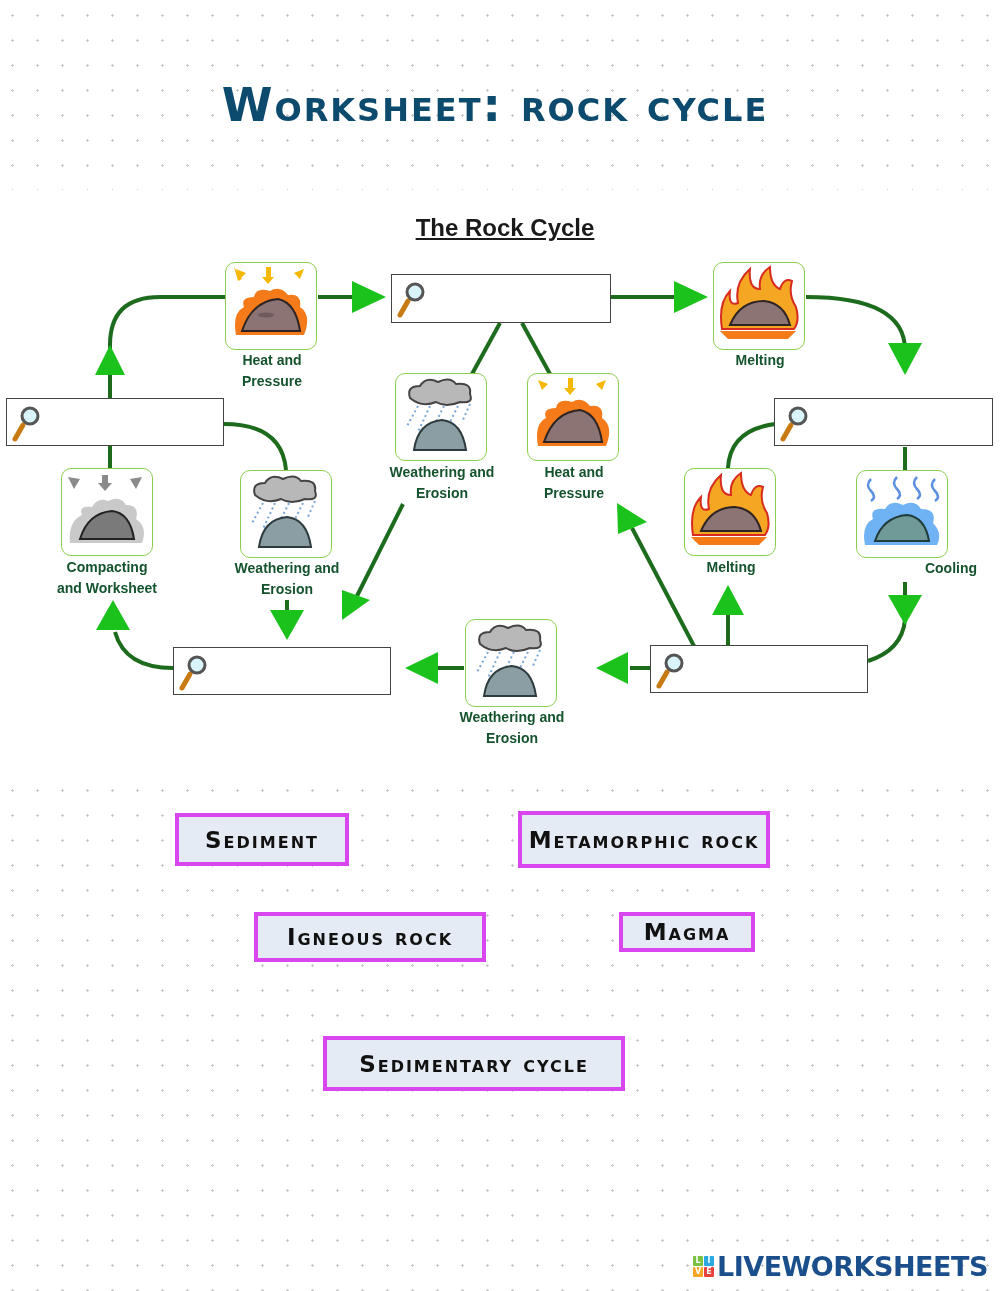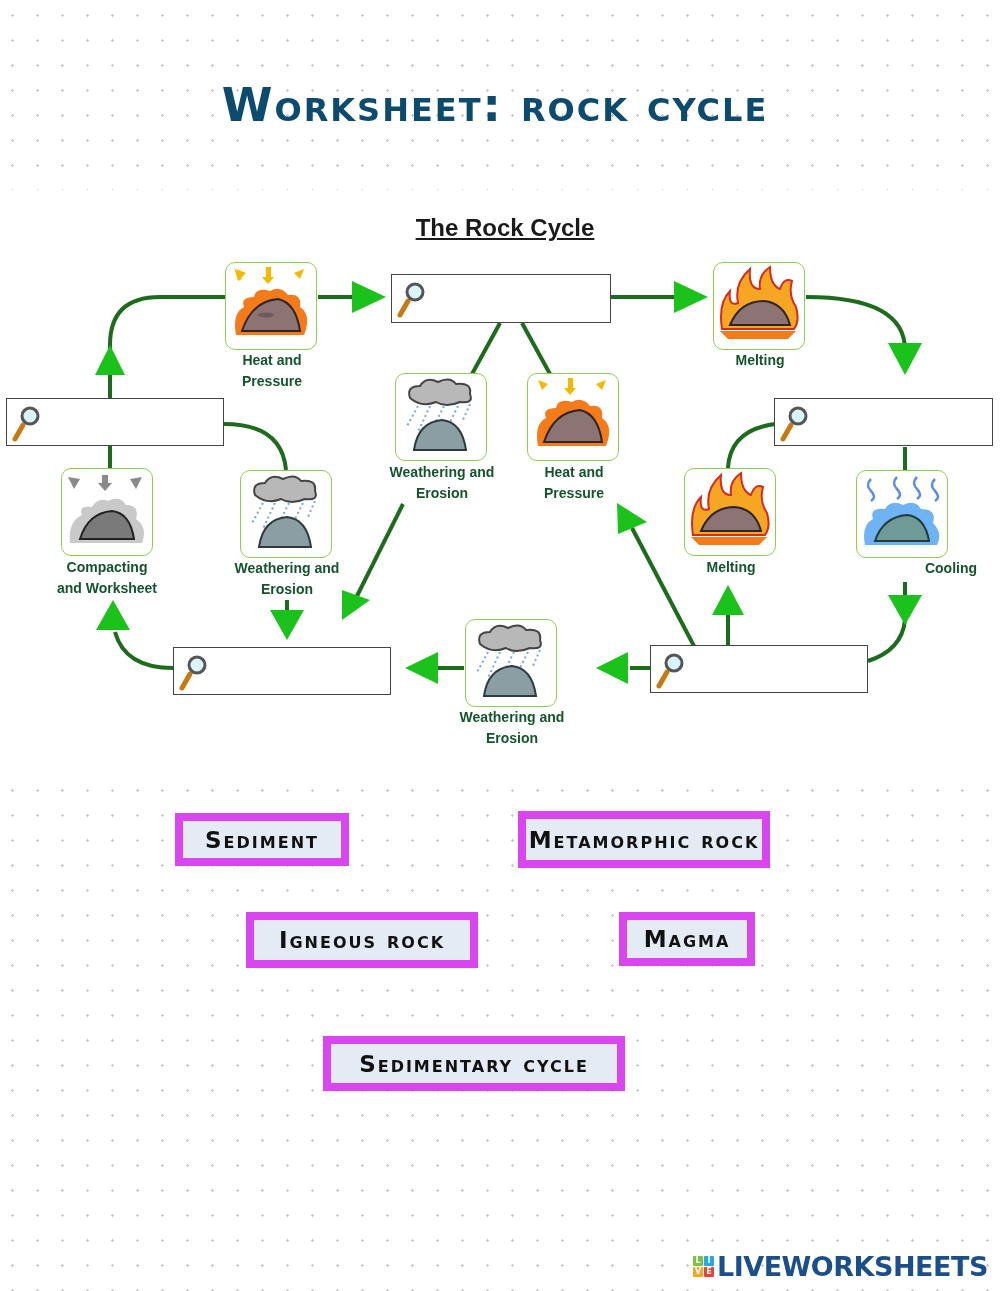--- a/index.html
+++ b/index.html
@@ -18,21 +18,21 @@
     transform: scaleX(1.0);
   }
   .diagram-bg { position:absolute; left:0; top:190px; width:1000px; height:580px; background:#fff; }
   svg.diagram { position:absolute; left:0; top:0; }
   .dtitle { position:absolute; left:360px; width:290px; top:214px; text-align:center;
     font-weight:bold; font-size:24px; color:#1a1a1a;text-decoration:underline; }
   .answer-box { position:absolute; background:#fff; border:1.5px solid #444; box-sizing:border-box; cursor:text; }
   .answer-box .mag { position:absolute; left:4px; top:4px; }
   .proc { position:absolute; width:92px; height:88px; border:1.6px solid #8ccf4e; border-radius:10px; background:#fff; box-sizing:border-box; }
   .plabel { position:absolute; text-align:center; font-weight:bold; font-size:14px; line-height:21px; color:#14532d; width:130px; }
-  .chip { position:absolute; background:#e4ebf5; border:8px solid #d946ef; box-sizing:border-box;
+  .chip { position:absolute; background:#e4ebf5; border:4px solid #d946ef; box-sizing:border-box;
     font-family:"DejaVu Sans", sans-serif; font-weight:bold; font-variant:small-caps; color:#111;
     font-size:23px; letter-spacing:2px; display:flex; align-items:center; justify-content:center; cursor:grab; }
   .logo { position:absolute; left:693px; top:1251px; display:flex; align-items:center; }
   .logo .grid { display:grid; grid-template-columns:10px 10px; grid-template-rows:10px 10px; gap:1px; margin-right:3px; }
   .logo .grid span { font-size:8px; color:#fff; font-weight:bold; text-align:center; line-height:10px; border-radius:1px; font-family:"DejaVu Sans",sans-serif; }
   .logo .word { font-family:"DejaVu Sans", sans-serif; font-weight:bold; font-size:27px; color:#1b4f8c; letter-spacing:-0.5px; }
 </style>
 </head>
 <body>
 
@@ -261,22 +261,22 @@
     <path d="M18 76 Q22 48 46 46 Q66 48 70 76 Z" fill="#8a9ea3" stroke="#2e3b3e" stroke-width="2"></path>
   </svg>
 </div>
 <div class="plabel" style="left:447px;top:707px;">
   <div>Weathering and</div>
     <div>Erosion</div>
 </div>
 
 <div class="chip" style="left:175px;top:813px;width:174px;height:53px;">Sediment</div>
 <div class="chip" style="left:518px;top:811px;width:252px;height:57px;">Metamorphic rock</div>
-<div class="chip" style="left:246px;top:912px;width:232px;height:56px;">Igneous rock</div>
-<div class="chip" style="left:619px;top:912px;width:136px;height:54px;">Magma</div>
+<div class="chip" style="left:254px;top:912px;width:232px;height:50px;">Igneous rock</div>
+<div class="chip" style="left:619px;top:912px;width:136px;height:40px;">Magma</div>
 <div class="chip" style="left:323px;top:1036px;width:302px;height:55px;">Sedimentary cycle</div>
 
 <div class="logo">
   <div class="grid">
     <span style="background:#7cc242">L</span>
     <span style="background:#2aa8e0">I</span>
     <span style="background:#f6a623">V</span>
     <span style="background:#e8423b">E</span>
   </div>
   <span class="word">LIVEWORKSHEETS</span>

